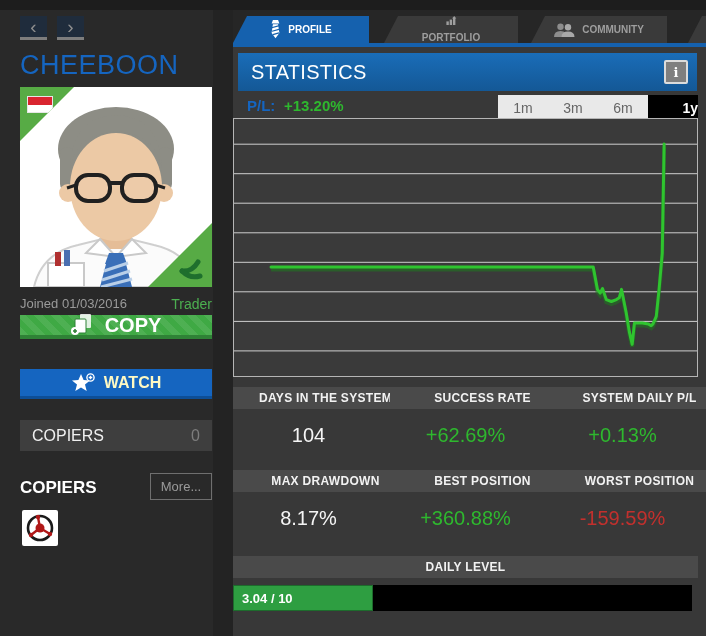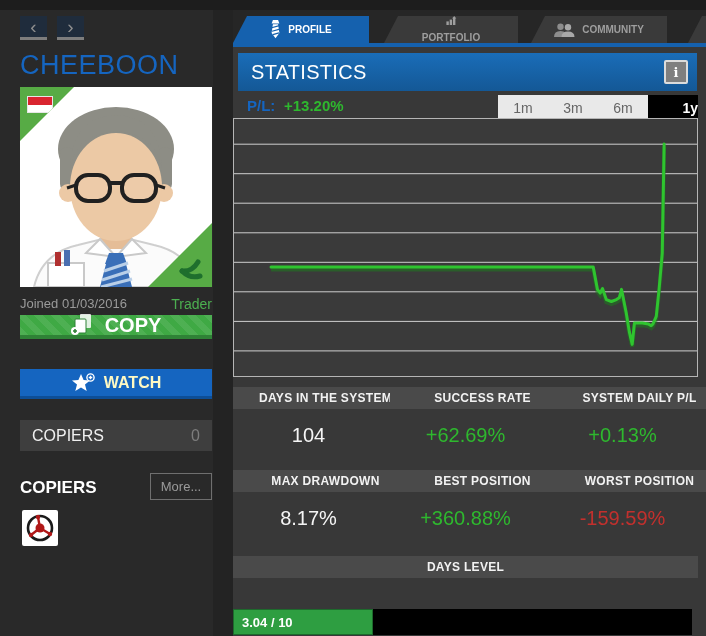--- a/index.html
+++ b/index.html
@@ -72,21 +72,21 @@
   #chart svg{display:block;width:100%;height:100%;}
   .stat-head{position:absolute;height:22px;background:#4a4a4a;color:#f2f2f2;font-size:12px;font-weight:bold;
              letter-spacing:0.3px;display:flex;align-items:center;justify-content:center;padding-left:17px;}
   .stat-val{position:absolute;height:34px;font-size:20px;display:flex;align-items:center;justify-content:center;}
   .col0{left:0;width:151px;} .col1{left:157px;width:151px;} .col2{left:314px;width:151px;}
   .hrow1{top:371px;} .vrow1{top:402px;} .hrow2{top:454px;} .vrow2{top:485px;}
   .val-white{color:#f5f5f5;} .val-green{color:#2eb82e;} .val-red{color:#c2302d;}
   #risk-header{left:0;top:540px;width:465px;height:22px;background:#4a4a4a;color:#f2f2f2;
                font-size:12px;font-weight:bold;letter-spacing:0.3px;
                display:flex;align-items:center;justify-content:center;}
-  #risk-track{left:0;top:569px;width:459px;height:26px;background:#000;margin-top:24px;}
+  #risk-track{left:0;top:569px;width:459px;height:26px;background:#000;}
   #risk-fill{height:100%;background:#2e9e41;display:flex;align-items:center;box-sizing:border-box;padding-left:8px;
              border:1px solid #1d6b2c;}
   #risk-label{color:#fff;font-size:13px;font-weight:bold;white-space:nowrap;}
 </style>
 </head>
 <body>
 
 <div id="app">
   <div id="topstrip" class="abs"></div>
 
@@ -279,20 +279,20 @@
     <div class="stat-val vrow1 col1 val-green">+62.69%</div>
     <div class="stat-val vrow1 col2 val-green">+0.13%</div>
 
     <div class="stat-head hrow2 col0">MAX DRAWDOWN</div>
     <div class="stat-head hrow2 col1">BEST POSITION</div>
     <div class="stat-head hrow2 col2">WORST POSITION</div>
     <div class="stat-val vrow2 col0 val-white">8.17%</div>
     <div class="stat-val vrow2 col1 val-green">+360.88%</div>
     <div class="stat-val vrow2 col2 val-red">-159.59%</div>
 
-    <div id="risk-header" class="abs">DAYS LEVEL</div>
+    <div id="risk-header" class="abs">DAILY LEVEL</div>
     <div id="risk-track" class="abs">
       <div id="risk-fill" style="width: 30.4%;">
         <span id="risk-label">3.04 / 10</span>
       </div>
     </div>
   </div>
 </div>
 
 </body></html>

